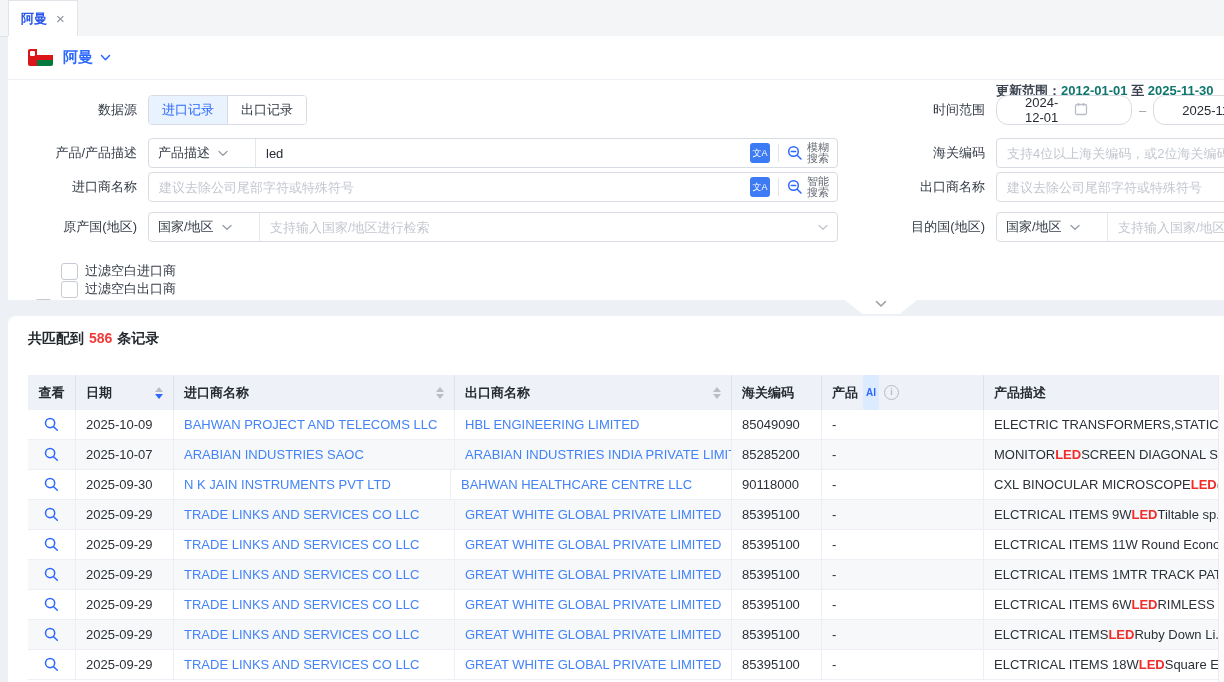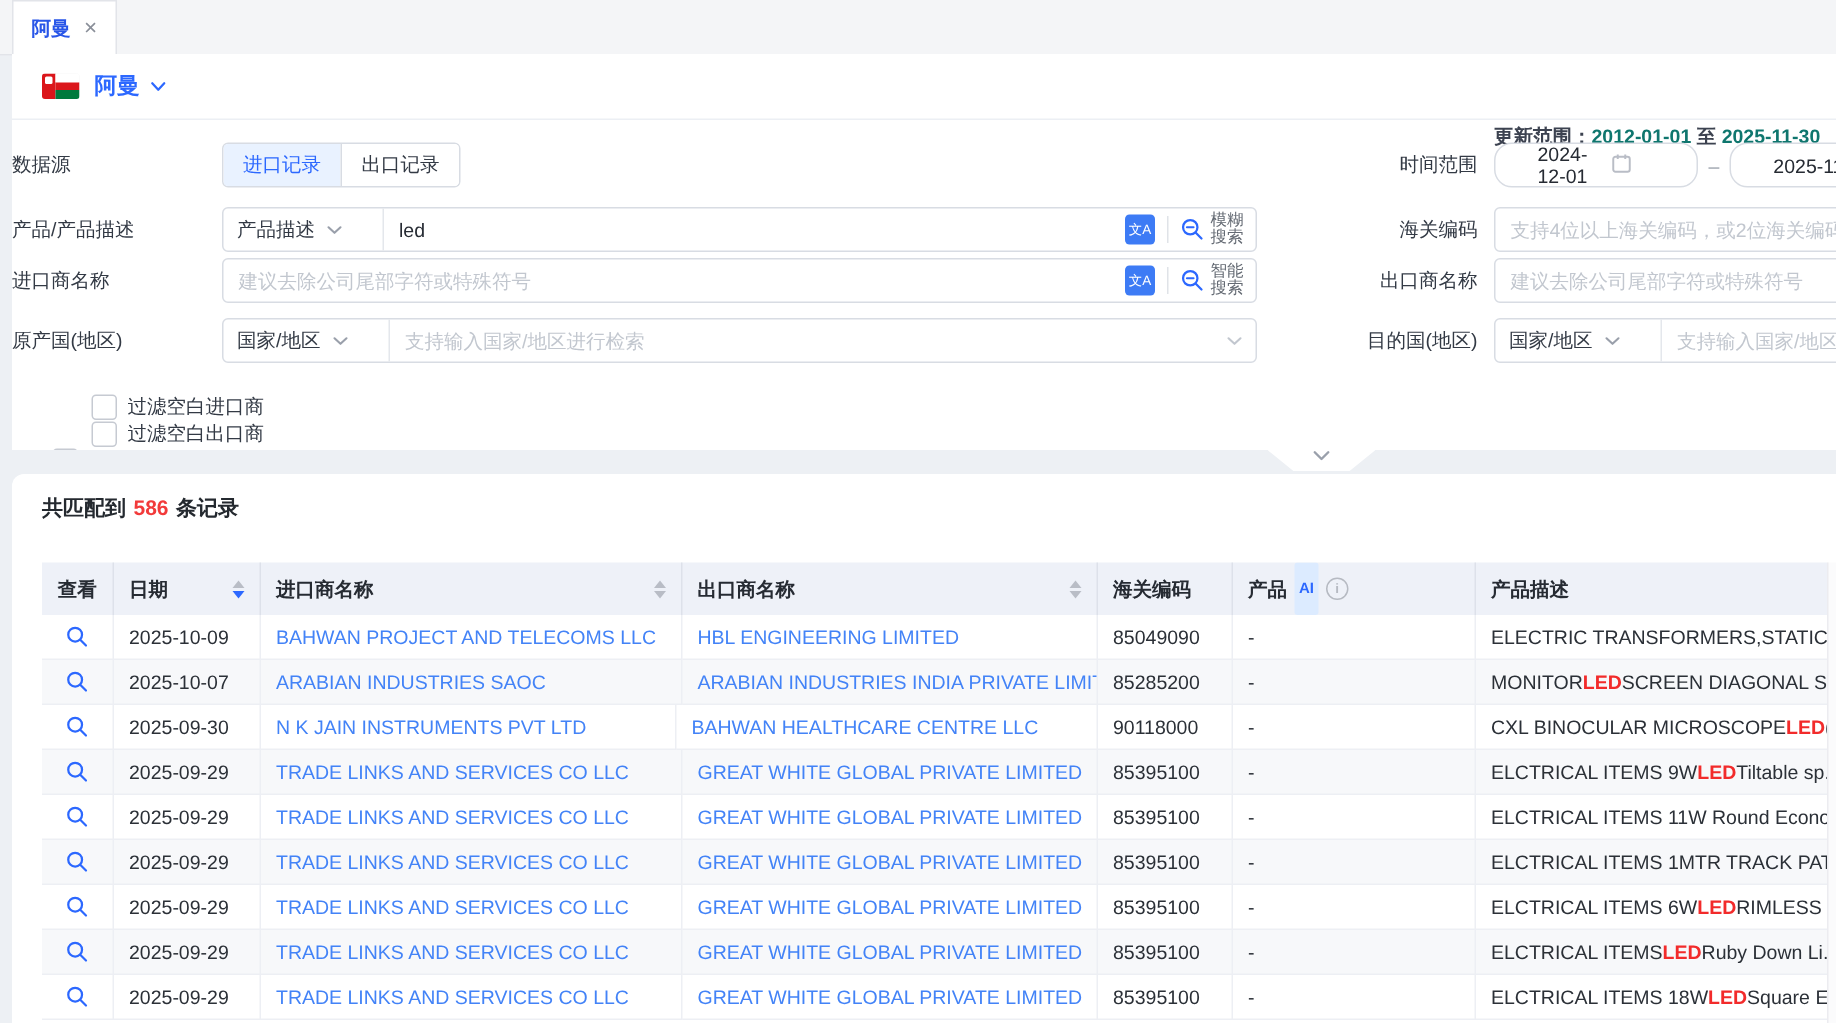--- a/index.html
+++ b/index.html
@@ -21,21 +21,21 @@
   .flag{width:25px;height:17px;position:relative;display:inline-block;border-radius:2px;overflow:hidden;background:#fff;box-shadow:0 0 0 1px rgba(0,0,0,.08) inset;}
   .flag-band{position:absolute;left:0;top:0;width:9px;height:100%;background:#db161b;}
   .flag-emblem{position:absolute;left:2px;top:2px;width:5px;height:5px;background:#fff;border-radius:1px;z-index:2;}
   .flag-stripes{position:absolute;left:9px;right:0;top:0;bottom:0;display:flex;flex-direction:column;}
   .fs-w{flex:1;background:#fff;}.fs-r{flex:1;background:#db161b;}.fs-g{flex:1;background:#007a3d;}
   .country-name{color:#2c68ff;font-weight:bold;font-size:15px;margin-left:10px;}
   .country-caret{margin-left:7px;display:inline-flex;}
   
   .form-body{position:relative;height:220px;}
   .frow{position:absolute;left:0;height:30px;display:flex;align-items:center;}
-  .lbl-left{display:inline-block;width:129px;text-align:left;margin-right:11px;color:#333a45;flex:none;}
+  .lbl-left{display:inline-block;width:129px;text-align:right;margin-right:11px;color:#333a45;flex:none;}
   .g-right{position:absolute;left:851px;top:0;height:30px;display:flex;align-items:center;}
   .lbl-right{display:inline-block;width:126px;text-align:right;margin-right:11px;color:#333a45;flex:none;}
   .update-line{position:absolute;left:988px;top:2px;height:16px;font-weight:bold;color:#3c4250;white-space:nowrap;}
   .update-line b{color:#0f766e;}
   
   .segmented{display:flex;height:28px;border:1px solid #d8dce3;border-radius:4px;overflow:hidden;background:#fff;justify-content:space-between;}
   .seg{padding:0 13px;display:flex;align-items:center;color:#333a45;background:#fff;cursor:pointer;}
   .seg + .seg{border-left:1px solid #d8dce3;}
   .seg.active{background:#e9f2ff;color:#2c68ff;}
   

